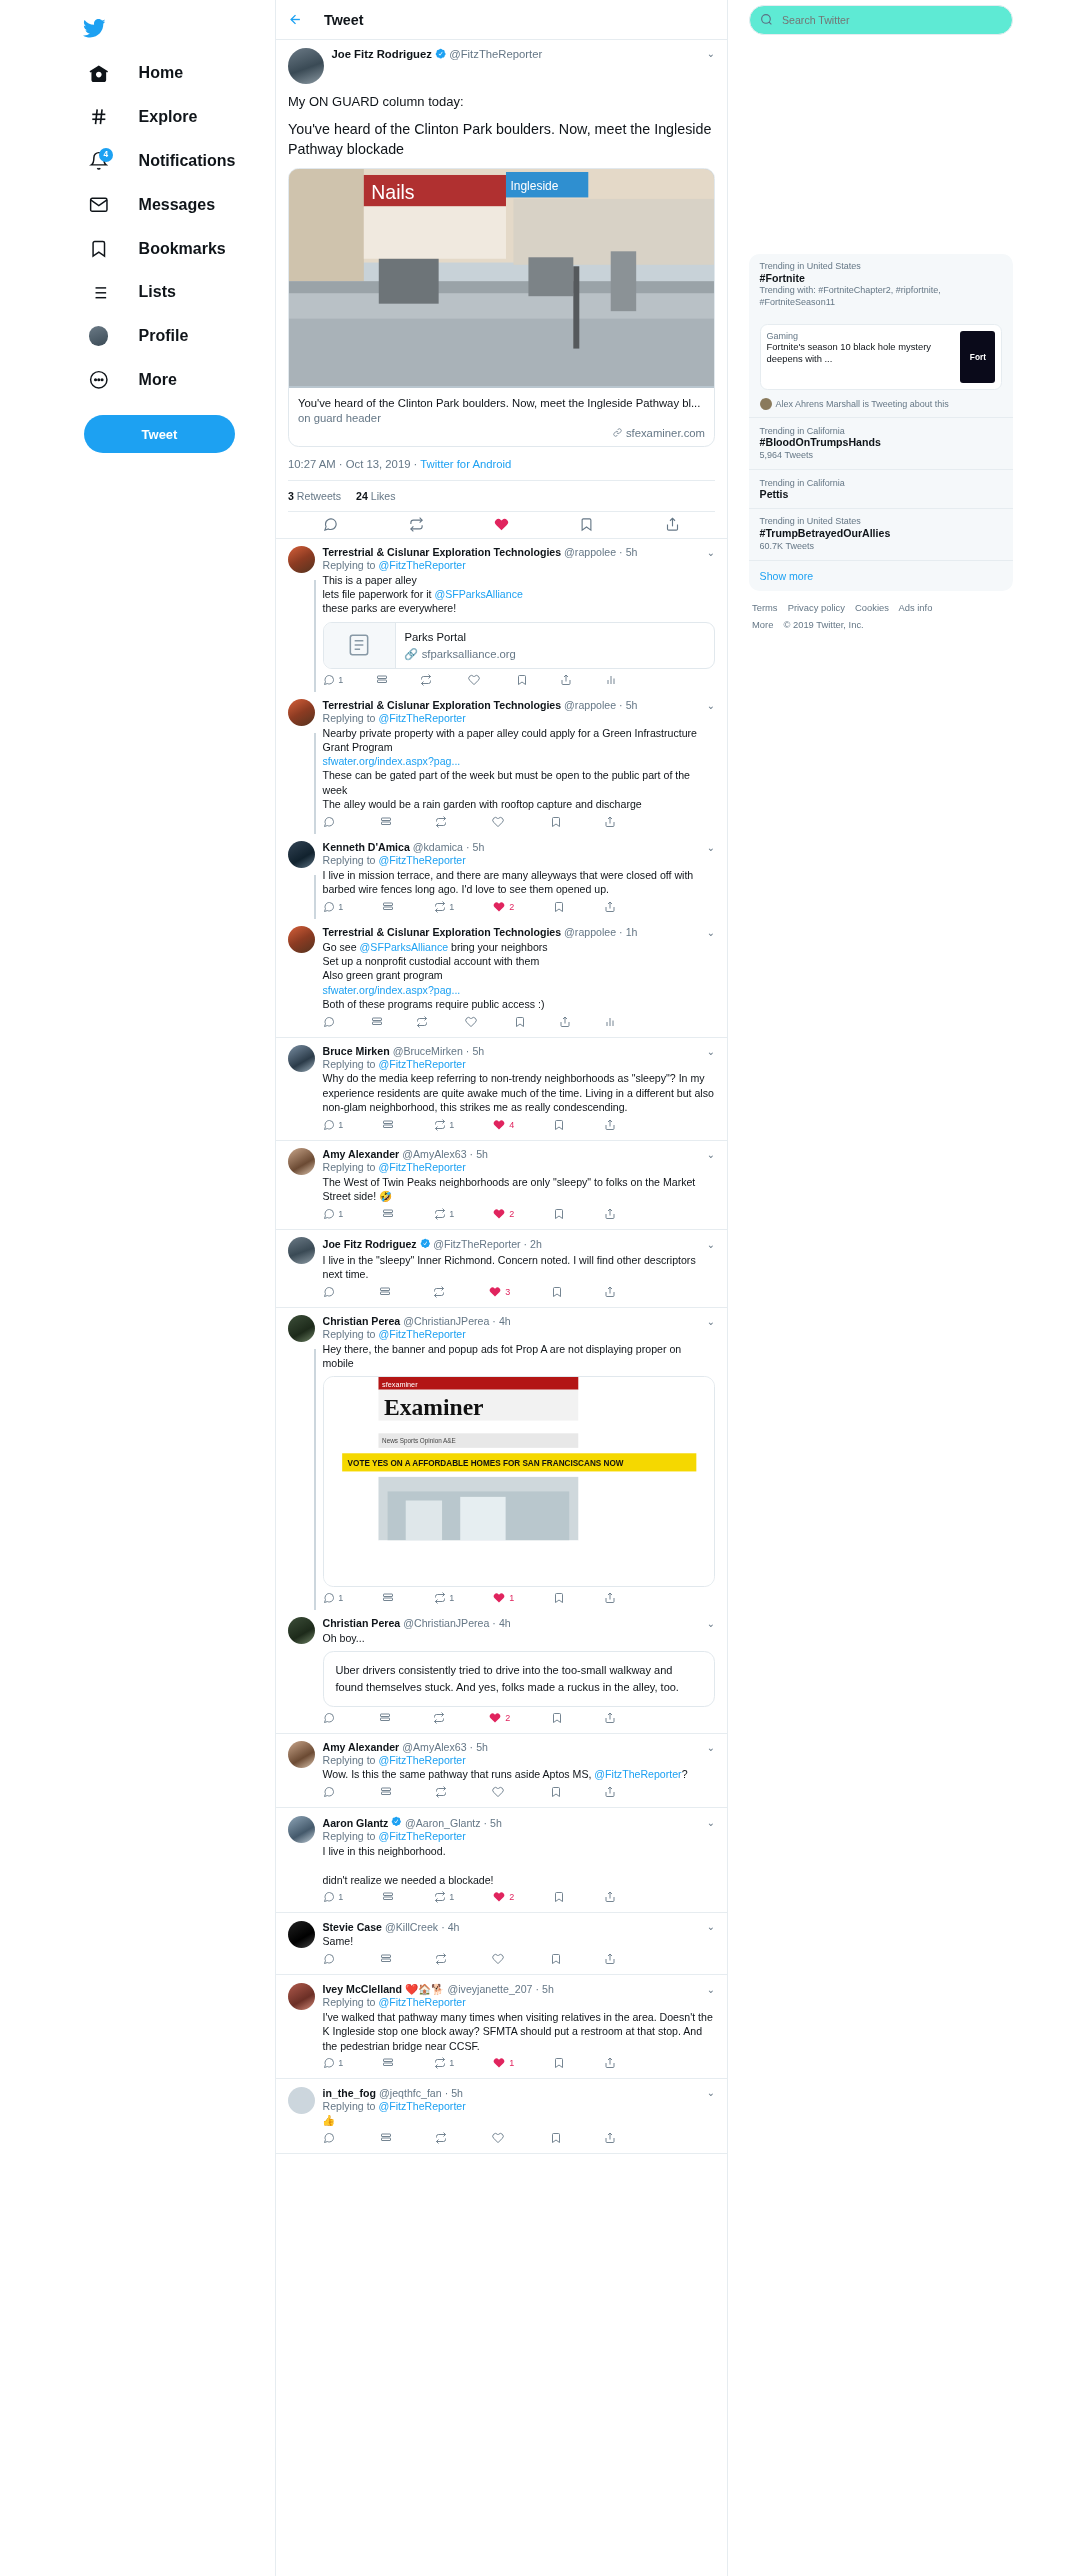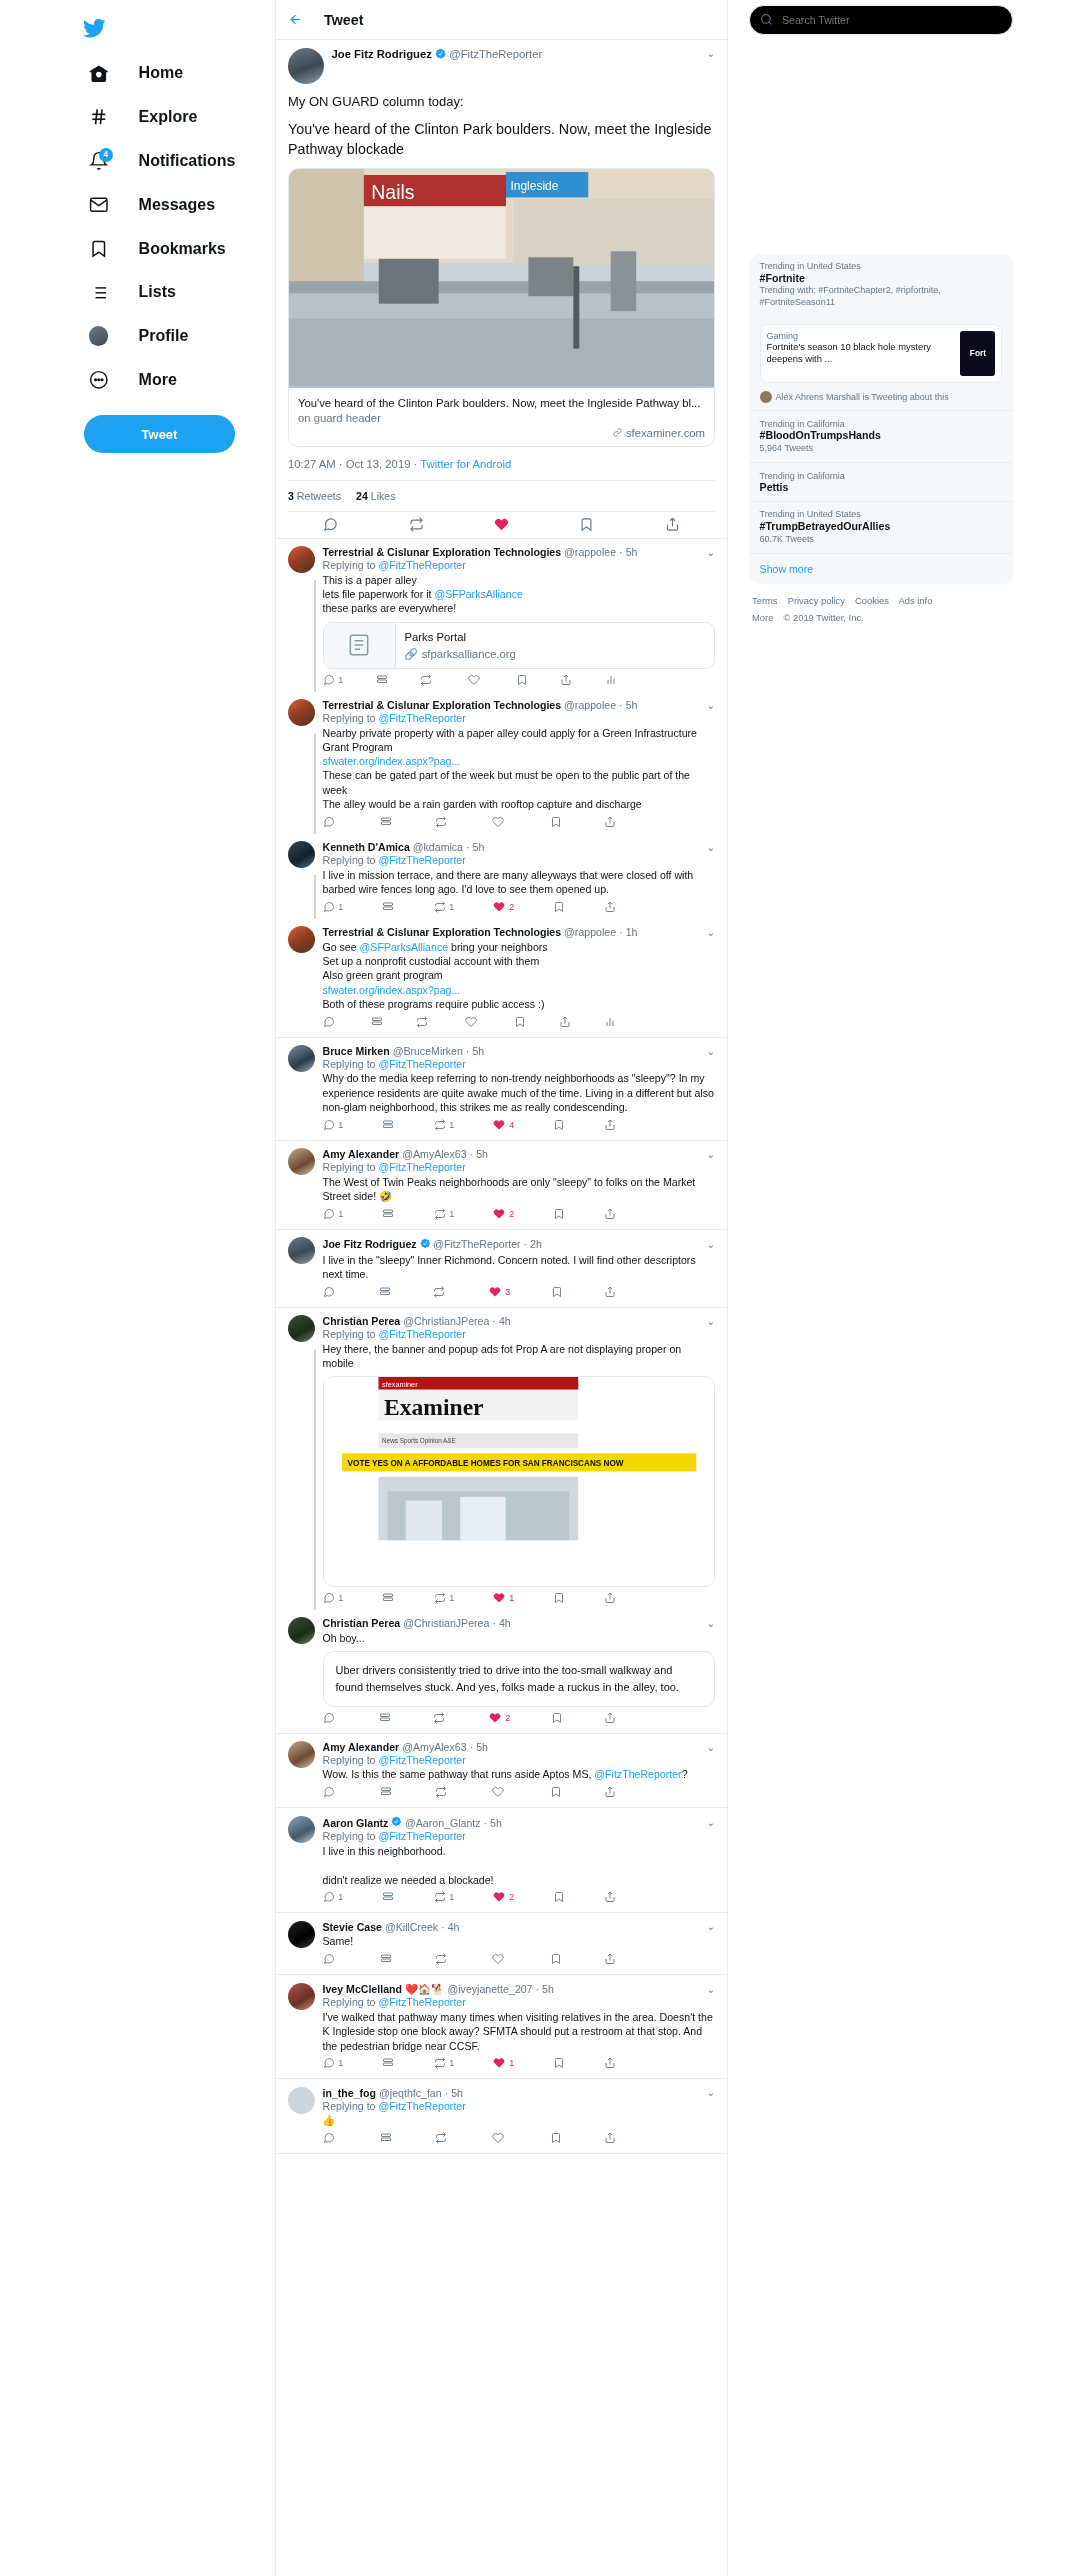--- a/index.html
+++ b/index.html
@@ -146,32 +146,32 @@
   .mini-card-thumb { width: 72px; background:#f5f8fa; display:flex; align-items:center; justify-content:center; border-right:0.8px solid #e1e8ed;}
   .mini-card-body { padding: 7.5px 9px; }
   .media-box { border:0.8px solid #e1e8ed; border-radius:10.6px; overflow:hidden; margin-top:6px; }
   .quote-img { width: 100%; display:block; }
 
   
   .right { width: 317px; padding: 4.5px 0 0 21px; }
   .search-wrap { position: relative; margin-bottom: 9px; }
   .search-input {
     width: 264px; height: 30px; border-radius: 15px; border: 0.8px solid #e6ecf0;
-    background: #000000; padding: 0 12px 0 32px; font-size: 10.6px; color:#5b7083;
+    background: #5eead4; padding: 0 12px 0 32px; font-size: 10.6px; color:#5b7083;
     font-family: "Liberation Sans", sans-serif;
   }
   .search-icon { position:absolute; left: 10.6px; top: 8.3px; }
   .trends-box { width: 264px; background:#f5f8fa; border-radius: 10.6px; overflow: hidden; margin-top: 219px;}
   .trend { padding: 7.5px 10.6px; border-bottom: 0.8px solid #e6ecf0; cursor:pointer; }
   .trend-ctx { font-size:9px; color:#657786; }
   .trend-name { font-size:10.6px; font-weight:bold; color:#0f1419; margin-top:0.8px; }
   .trend-sub { font-size:9px; color:#657786; margin-top:1.5px; line-height:1.3;}
   .promo { background:#fff; border:0.8px solid #e6ecf0; border-radius:7.5px; margin-top:15px; padding:6px; display:flex; gap:6px; }
   .promo-txt { font-size:9.4px; line-height:1.3; }
-  .promo-thumb { width:35px; height:45px; background:#0a0a1a; color:#fff; border-radius:3px; display:flex; align-items:center; justify-content:center; font-size:8.3px; font-weight:bold;}
+  .promo-thumb { width:35px; height:52px; background:#0a0a1a; color:#fff; border-radius:3px; display:flex; align-items:center; justify-content:center; font-size:8.3px; font-weight:bold;}
   .promo-by { font-size:9px; color:#657786; margin-top:8px; display:flex; align-items:center; gap:3.8px;}
   .promo-av { width:12px; height:12px; border-radius:50%; background:#8a7a5c; }
   .show-more { padding: 9px 10.6px; font-size:10.6px; color:#1da1f2; cursor:pointer;}
   .footer { width: 264px; padding: 9px 3px; font-size: 9.4px; color:#657786; line-height:1.8;}
   .footer span { margin-right: 7.5px; cursor:pointer;}
 
   .img-stub { position:absolute; inset:0; }
 </style>
 </head>
 <body>

